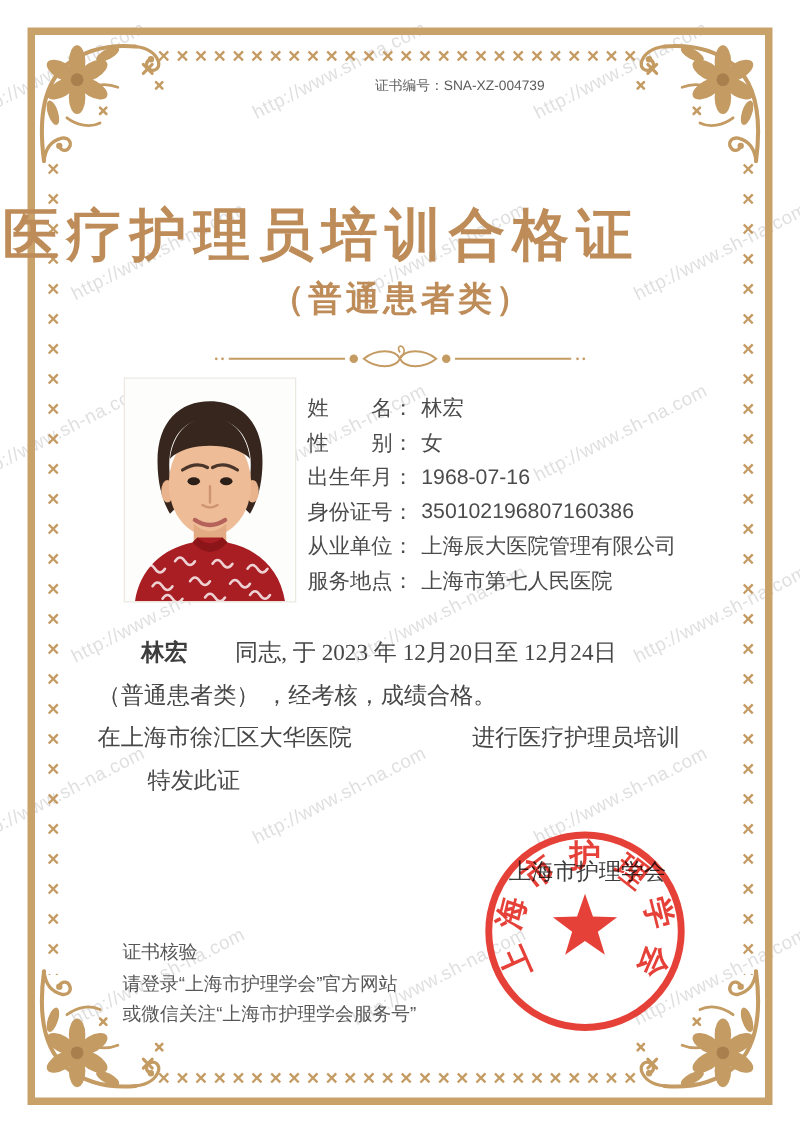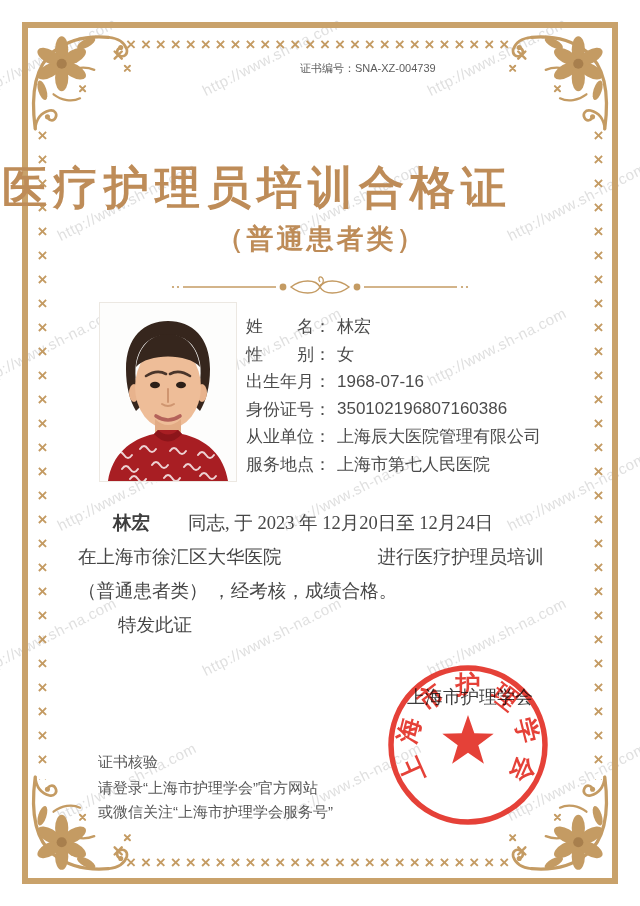--- a/index.html
+++ b/index.html
@@ -283,22 +283,22 @@
         <span class="field-value">上海辰大医院管理有限公司</span>
       </div>
       <div class="field-row">
         <span class="field-label">服务地点：</span>
         <span class="field-value">上海市第七人民医院</span>
       </div>
     </div>
 
     <div class="body-text">
       <div><span class="holder-name">林宏</span><span>同志, 于 2023 年  12月20日至  12月24日</span></div>
+      <div>（普通患者类） ，经考核，成绩合格。</div>
       <div><span>在上海市徐汇区大华医院</span><span class="l2-right">进行医疗护理员培训</span></div>
-      <div>（普通患者类） ，经考核，成绩合格。</div>
       <div class="l4">特发此证</div>
     </div>
 
     <div class="verify">
       <div class="verify-heading">证书核验</div>
       <div>请登录“上海市护理学会”官方网站</div>
       <div>或微信关注“上海市护理学会服务号”</div>
     </div>
 
     <div class="issuer">上海市护理学会</div>

